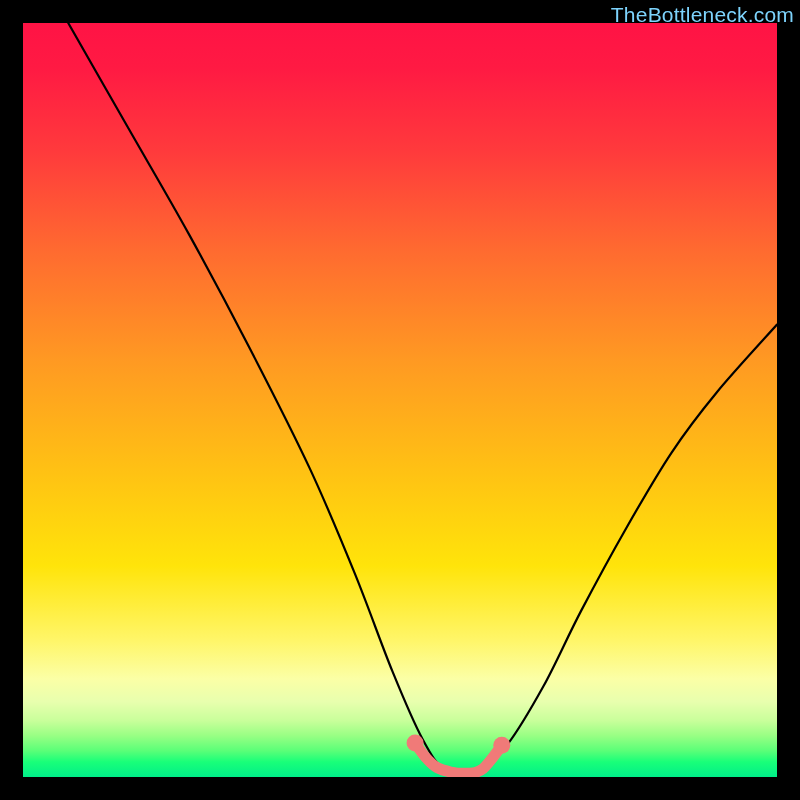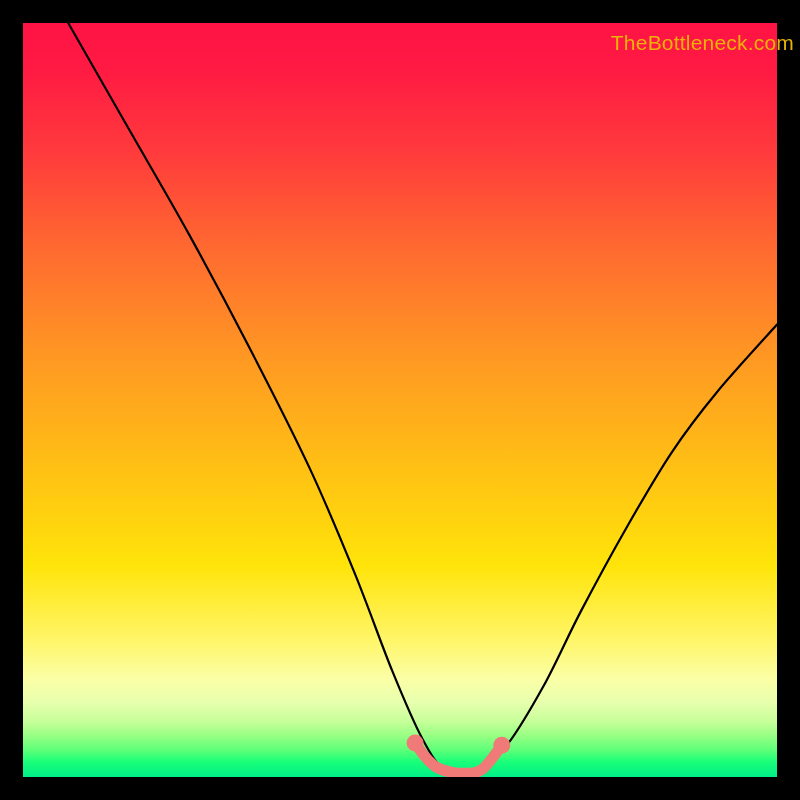--- a/index.html
+++ b/index.html
@@ -44,26 +44,25 @@
       #99ff84 94.5%,
       #5bff78 96.5%,
       #19ff79 98%,
       #00ee89 100%
     );
   }
   .watermark {
     position: absolute;
     top: 3px;
     right: 6px;
-    color: #eab308;
+    color: #7dd3fc;
     font-size: 21px;
     font-weight: 500;
     letter-spacing: 0.2px;
     user-select: none;
-    margin-top: 28px;
   }
   svg.curve {
     position: absolute;
     left: 0; top: 0;
     width: 754px;
     height: 754px;
   }
 </style>
 </head>
 <body>

